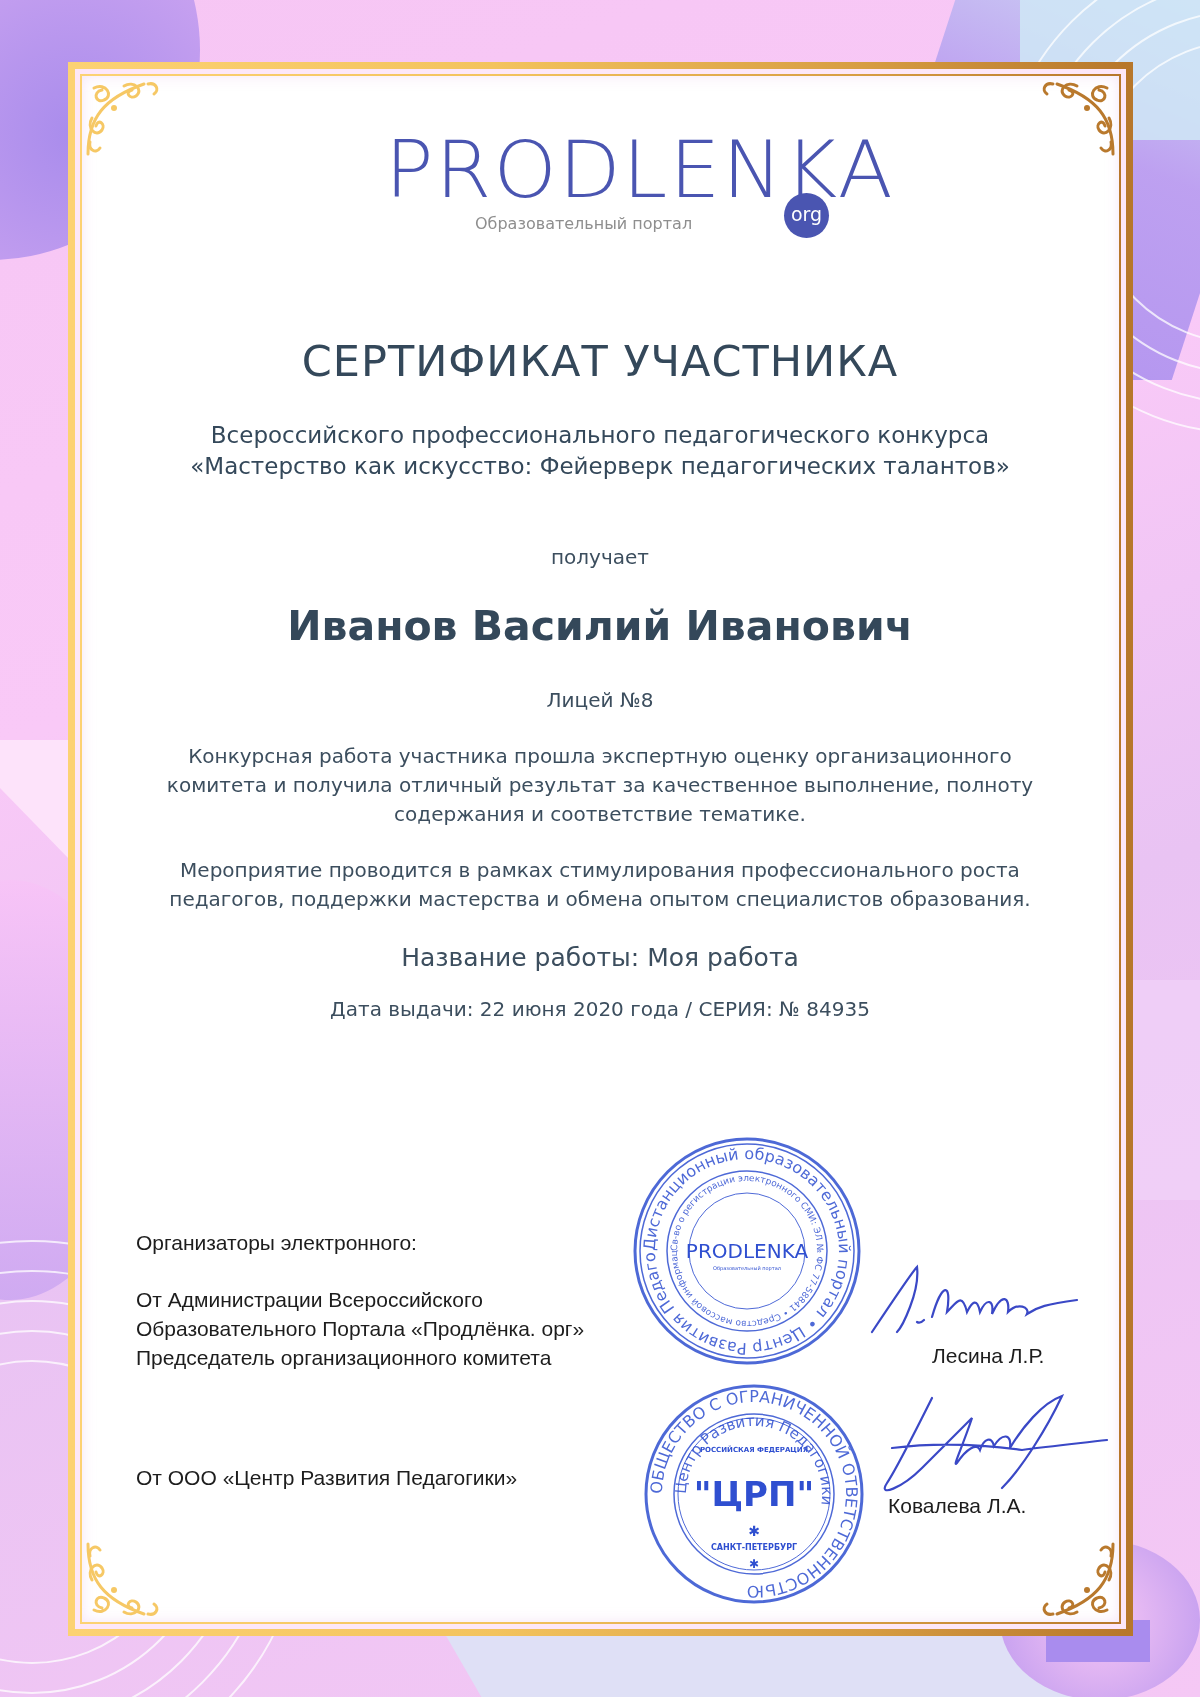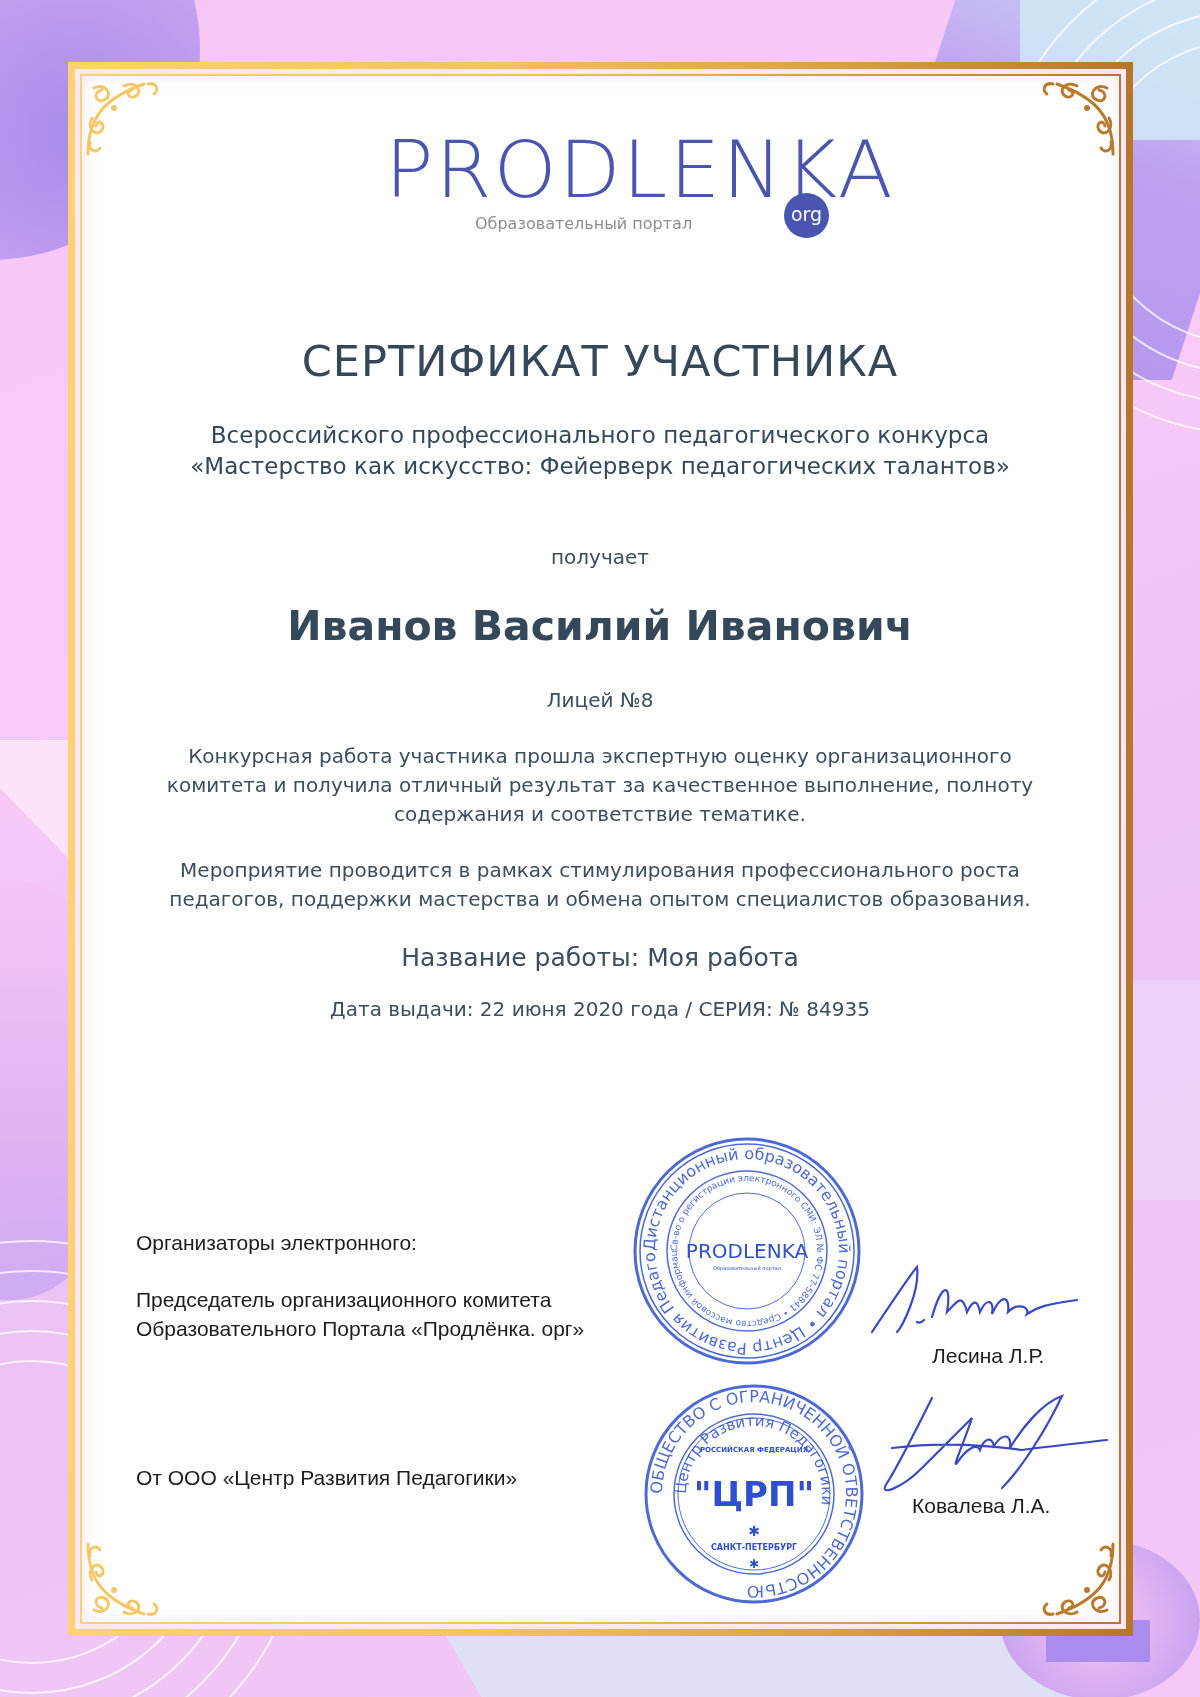--- a/index.html
+++ b/index.html
@@ -55,21 +55,21 @@
   .para2 { top:856px; }
   .work { top:943px; font-size:25px; color:#3c4e5e; }
   .issued { top:997px; font-size:20px; color:#3c4e5e; }
 
   .org { position:absolute; left:136px; font-family:"Liberation Sans", sans-serif; font-size:21px; color:#1d1d1d; line-height:29px; }
   .org-heading { top:1228px; }
   .org1 { top:1285px; }
   .org2 { top:1463px; }
   .signer { position:absolute; font-family:"Liberation Sans", sans-serif; font-size:21px; color:#1d1d1d; }
   .signer1 { left:932px; top:1344px; }
-  .signer2 { left:888px; top:1494px;margin-left:24px; }
+  .signer2 { left:888px; top:1494px; }
 
   .stamp { position:absolute; }
   .stamp svg { width:100%; height:100%; }
   .stamp1 { left:632px; top:1136px; width:230px; height:230px; }
   .stamp2 { left:642px; top:1382px; width:224px; height:224px; }
   .sig { position:absolute; }
   .sig1 { left:862px; top:1262px; width:225px; height:80px; }
   .sig2 { left:872px; top:1388px; width:240px; height:110px; }
 </style>
 </head>
@@ -162,22 +162,23 @@
 <div class="center receives">получает</div>
 <div class="center name">Иванов Василий Иванович</div>
 <div class="center school">Лицей №8</div>
 <div class="center para para1">Конкурсная работа участника прошла экспертную оценку организационного комитета и получила отличный результат за качественное выполнение, полноту содержания и соответствие тематике.</div>
 <div class="center para para2">Мероприятие проводится в рамках стимулирования профессионального роста педагогов, поддержки мастерства и обмена опытом специалистов образования.</div>
 <div class="center work">Название работы: Моя работа</div>
 <div class="center issued">Дата выдачи: 22 июня 2020 года / СЕРИЯ: № 84935</div>
 
 <div class="org org-heading">Организаторы электронного:</div>
 <div class="org org1">
+  <div>От Администрации Всероссийского</div>
+  <div>Образовательного Портала «Продлёнка. орг»</div>
   <div>Председатель организационного комитета</div>
-  <div>Образовательного Портала «Продлёнка. орг»</div>
 </div>
 <div class="org org2">
   <div>От ООО «Центр Развития Педагогики»</div>
 </div>
 
 <div class="stamp stamp1">
   <svg viewBox="0 0 230 230">
     <defs>
       <path id="s1outer" d="M115,115 m-92,0 a92,92 0 1,1 184,0 a92,92 0 1,1 -184,0"></path>
       <path id="s1inner" d="M115,115 m-70,0 a70,70 0 1,1 140,0 a70,70 0 1,1 -140,0"></path>

